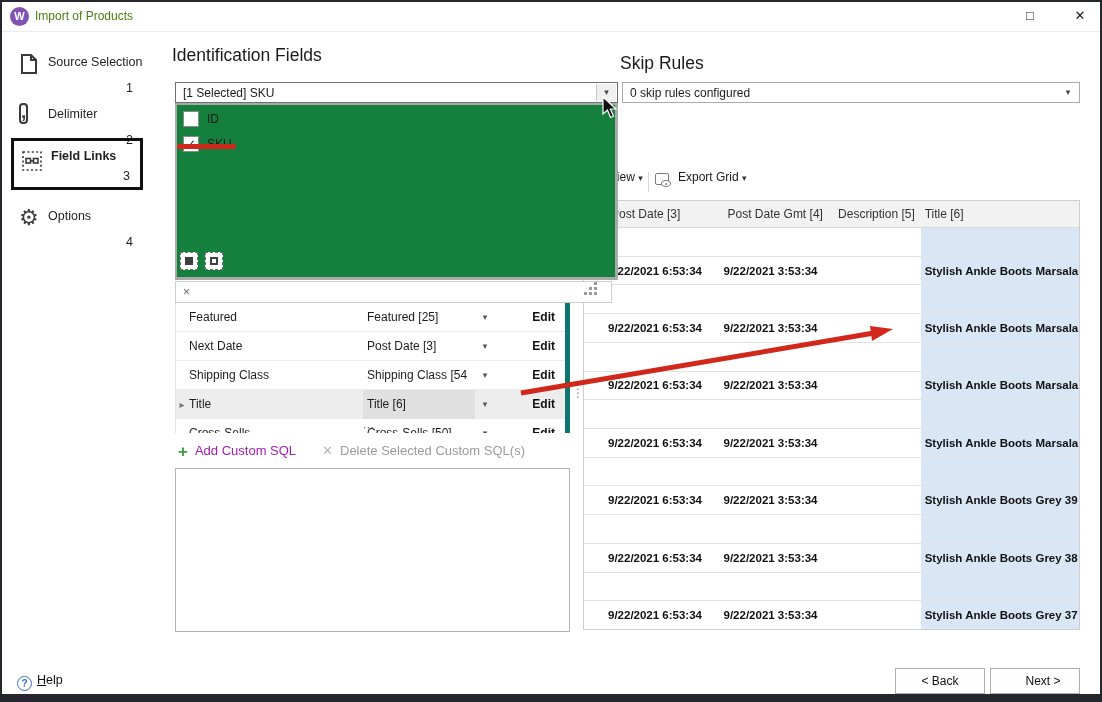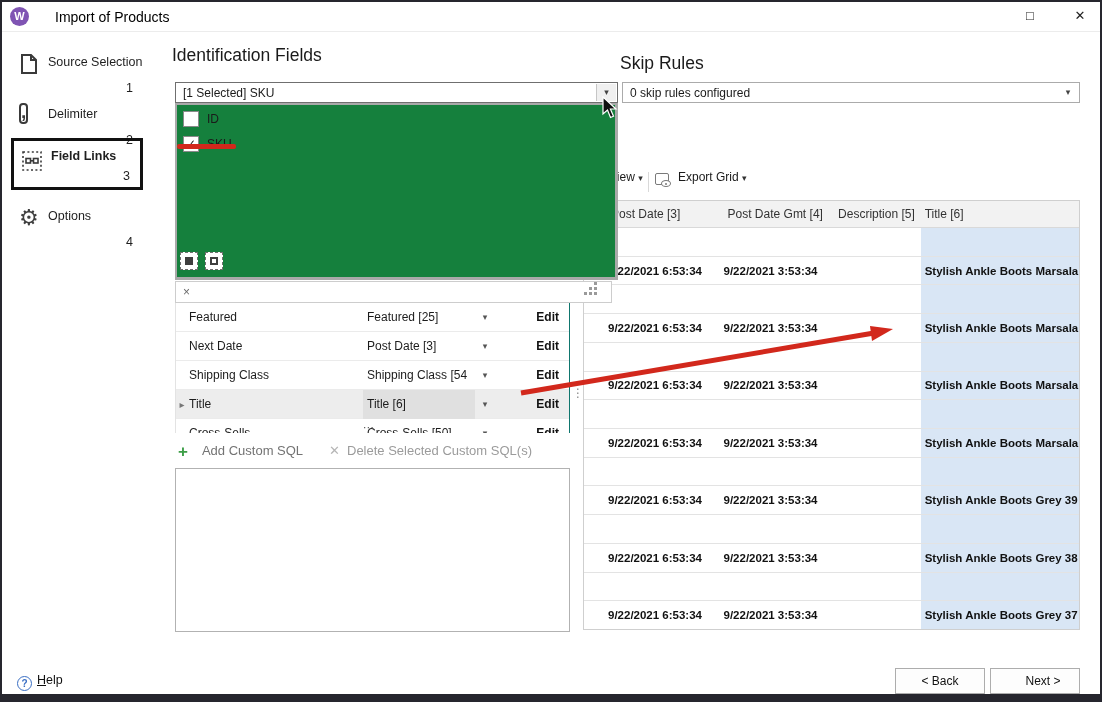--- a/index.html
+++ b/index.html
@@ -8,21 +8,21 @@
   .win { position:relative; width:1102px; height:702px; background:#fff; overflow:hidden;
          margin:0 auto; color:#1a1a1a; }
 
   
   .border-edge { position:absolute; background:#26262e; z-index:40; }
   .titlebar { position:absolute; left:0; top:0; width:1102px; height:32px; background:#fff;
               border-bottom:1px solid #ececec; z-index:3; }
   .logo { position:absolute; left:10px; top:7px; width:19px; height:19px; border-radius:50%;
           background:#7f54b3; color:#fff; font-size:11px; font-weight:bold; text-align:center;
           line-height:19px; }
-  .win-title { position:absolute; left:35px; top:9px; font-size:14px; color:#000000;margin-left:20px; }
+  .win-title { position:absolute; left:35px; top:9px; font-size:12px; color:#4d7c0f; }
   .win-btn { position:absolute; top:6px; width:22px; height:20px; text-align:center; line-height:20px;
              font-size:13px; color:#222; cursor:default; }
 
   
   .side-item { position:absolute; left:11px; width:132px; height:52px; }
   .side-item .lbl { position:absolute; left:37px; top:8px; font-size:12.5px; color:#1f1f1f; }
   .side-item .num { position:absolute; right:10px; bottom:4px; font-size:12.5px; color:#1f1f1f; }
   .side-item.selected { border:3px solid #111; }
   .side-item.selected .lbl { font-weight:bold; }
   .side-icon { position:absolute; left:8px; top:6px; width:22px; height:22px; }
@@ -62,39 +62,39 @@
 
   
   .strip { position:absolute; left:175px; top:281px; width:437px; height:22px; background:#fff;
            border:1px solid #cdcdcd; z-index:6; }
   .strip .x { position:absolute; left:7px; top:3px; font-size:12px; color:#6a6a6a; }
   .grip { position:absolute; right:14px; bottom:7px; width:3px; height:3px; background:#9a9a9a;
           box-shadow:-5px 0 #9a9a9a, -10px 0 #9a9a9a, 0 -5px #9a9a9a, -5px -5px #9a9a9a, 0 -10px #9a9a9a; }
 
   
   .map-table { position:absolute; left:175px; top:303px; width:395px; height:130px; overflow:hidden;
-               border-left:1px solid #e3e3e3; border-right:1px solid #0f766e; background:#fff; }
+               border-left:1px solid #e3e3e3; border-right:5px solid #0f766e; background:#fff; }
   .map-row { position:relative; height:29px; border-bottom:1px solid #ebebeb; display:flex;
              align-items:center; font-size:12px; }
   .map-row .marker { width:12px; text-align:center; color:#777; font-size:10px; }
   .map-row .fname { width:175px; padding-left:1px; color:#1c1c1c; }
   .map-row .fcol { width:112px; height:29px; line-height:29px; white-space:nowrap; overflow:hidden;
                    padding-left:4px; color:#1c1c1c; position:relative; }
   .map-row .ddv { width:20px; text-align:center; color:#555; font-size:9px; }
   .map-row .edit { margin-left:auto; margin-right:10px; font-weight:bold; color:#111; }
   .map-row.sel { background:#ededed; }
   .map-row.sel .fcol { background:#e0e0e0; }
   .map-ellipsis { position:absolute; left:363px; top:421px; font-size:11px; color:#555; z-index:2;
                   letter-spacing:1px; }
   .map-scroll { position:absolute; left:572px; top:386px; font-size:12px; color:#8a8a8a; z-index:2; }
 
   
   .sqlrow { position:absolute; left:178px; top:442px; font-size:13px; white-space:nowrap; }
   .plus { color:#3d9e47; font-size:17px; font-weight:bold; vertical-align:-2px; }
-  .addsql { color:#737373; margin-left:14px; }
+  .addsql { color:#a21caf; margin-left:7px; }
   .delx { color:#b5b5b5; font-size:13px; margin-left:26px; }
   .delsql { color:#9b9b9b; margin-left:7px; }
   .sqlbox { position:absolute; left:175px; top:468px; width:395px; height:164px; background:#fff;
             border:1px solid #b2b2b2; }
 
   
   .toolbar { position:absolute; top:170px; height:24px; font-size:12px; color:#1a1a1a; z-index:1; }
   .tb-sep { position:absolute; left:648px; top:172px; width:1px; height:20px; background:#d9d9d9; }
   .ddv-sm { font-size:9px; color:#333; }
 

